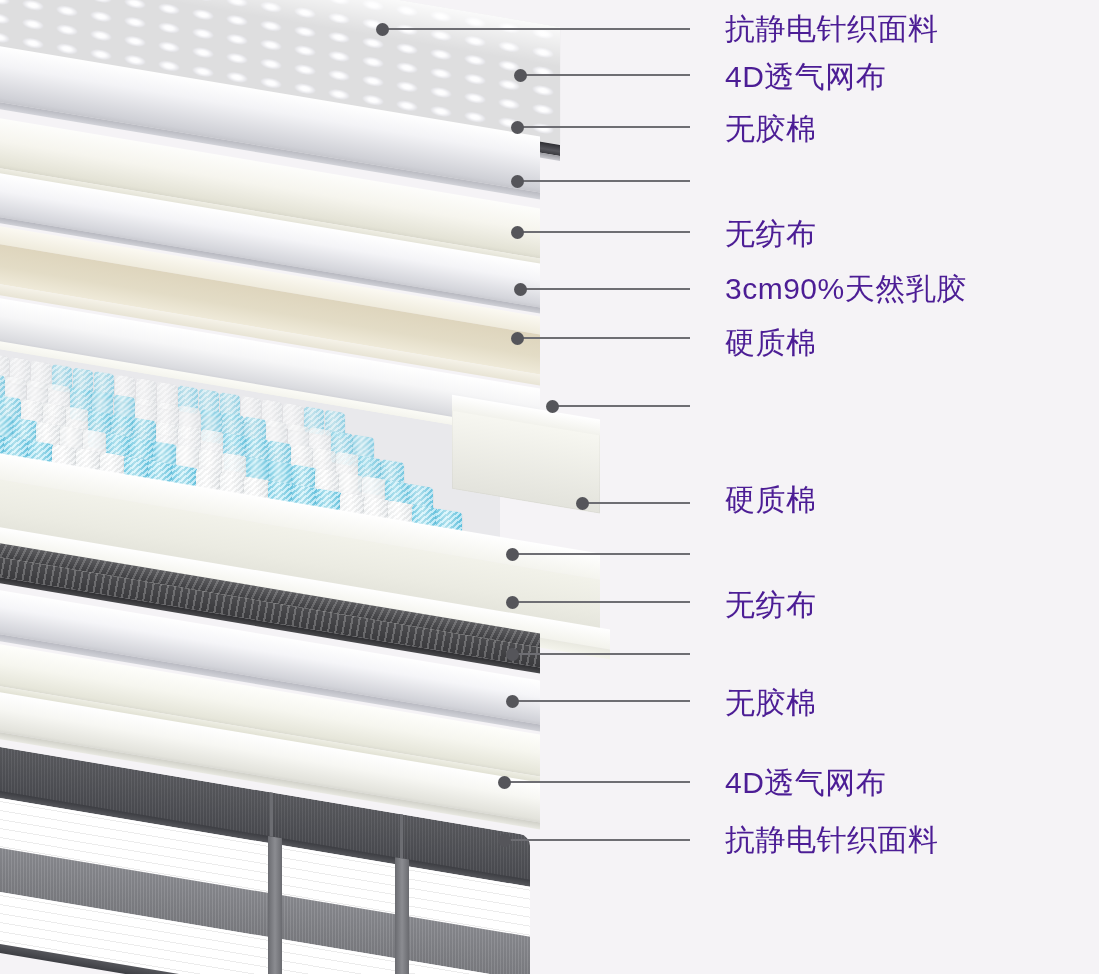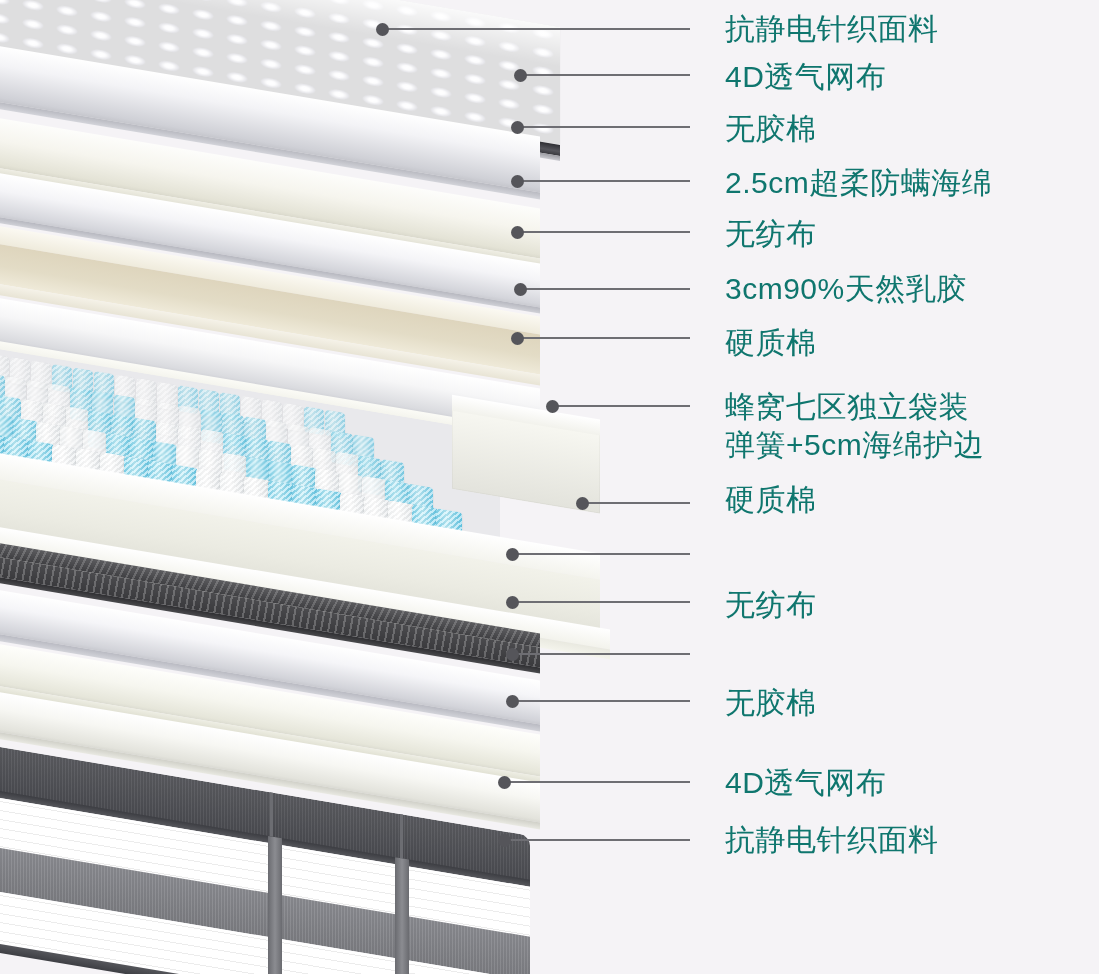--- a/index.html
+++ b/index.html
@@ -19,21 +19,21 @@
   .leader{position:absolute;height:2px;background:#6e6e73;}
   .leader .dot{
     position:absolute;left:-7px;top:-5px;
     width:13px;height:13px;border-radius:50%;
     background:#55555a;
   }
 
   
   .label{
     position:absolute;
-    color:#0f766e;
+    color:#4c1d95;
     font-size:30px;
     line-height:33px;
     letter-spacing:0.5px;
     white-space:nowrap;
     font-weight:400;
   }
 
   
   .quilt{
     position:absolute;
@@ -357,26 +357,23 @@
       </div>
       <div class="leader" style="left: 505px; top: 839px; width: 185px;">
         <span class="dot"></span>
       </div>
     </div>
 
   <div class="abs" style="left:0;top:0;width:1099px;height:974px;" id="labels">
       <div class="label" style="left: 725px; top: 12px;">抗静电针织面料</div>
       <div class="label" style="left: 725px; top: 60px;">4D透气网布</div>
       <div class="label" style="left: 725px; top: 112px;">无胶棉</div>
-      <div class="label" style="left: 725px; top: 166px;">2.5cm超柔防螨海绵</div>
       <div class="label" style="left: 725px; top: 217px;">无纺布</div>
       <div class="label" style="left: 725px; top: 272px;">3cm90%天然乳胶</div>
       <div class="label" style="left: 725px; top: 326px;">硬质棉</div>
-      <div class="label" style="left: 725px; top: 390px;">蜂窝七区独立袋装</div>
-      <div class="label" style="left: 725px; top: 428px;">弹簧+5cm海绵护边</div>
       <div class="label" style="left: 725px; top: 483px;">硬质棉</div>
       <div class="label" style="left: 725px; top: 588px;">无纺布</div>
       <div class="label" style="left: 725px; top: 686px;">无胶棉</div>
       <div class="label" style="left: 725px; top: 766px;">4D透气网布</div>
       <div class="label" style="left: 725px; top: 823px;">抗静电针织面料</div>
     </div>
 
 </div>
 
 </body></html>

